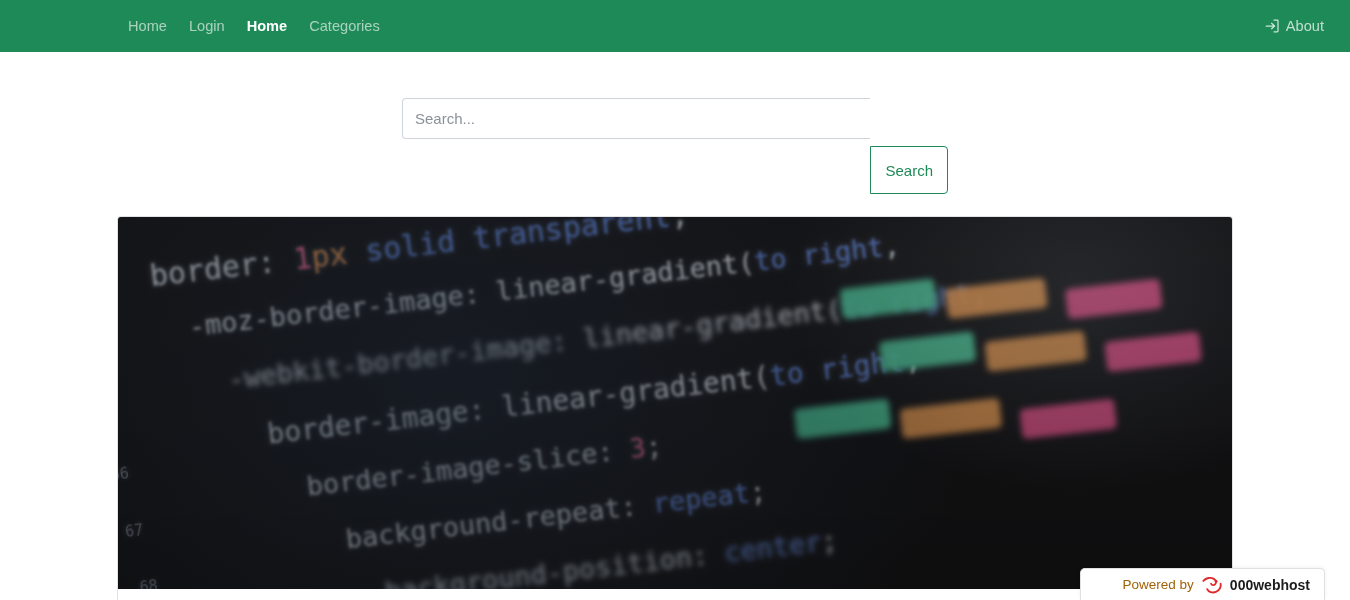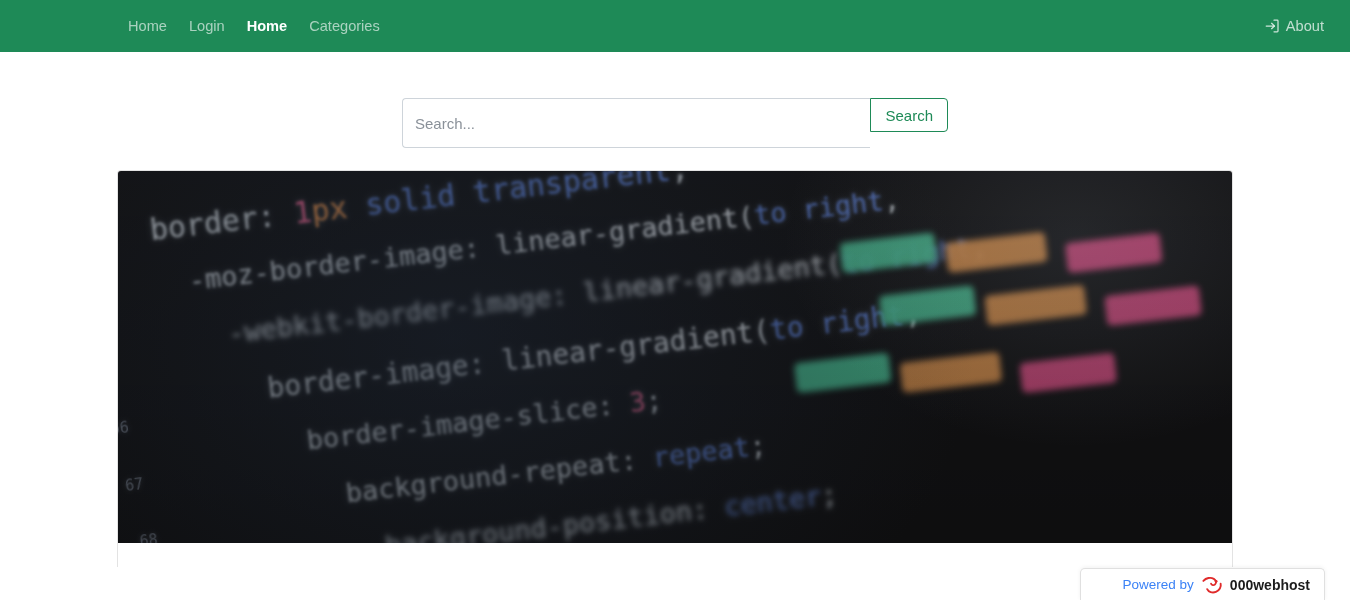--- a/index.html
+++ b/index.html
@@ -78,44 +78,45 @@
   }
 
   
   .search-wrap {
     width: 546px;
     margin: 24px auto 0 auto;
     display: flex;
   }
   .search-input {
     flex: 1;
-    height: 50px;
+    height: 41px;
     border: 1px solid #ced4da;
     border-right: none;
     border-radius: 4px 0 0 4px;
     padding: 0 12px;
     font-size: 15px;
     font-family: inherit;
     color: #212529;
     outline: none;
     background: #fff;
   }
   .search-input::placeholder { color: #8a9199; }
   .search-btn {
-    height: 34px;
+    height: 48px;
     min-width: 75px;
     padding: 0 14px;
     border: 1px solid #1e8a57;
     border-radius: 0 4px 4px 0;
     background: #ffffff;
     color: #1e8a57;
     font-size: 15px;
     font-family: inherit;
     cursor: pointer;
     line-height: 1;
+    margin-top: 48px;
   }
 
   
   .card-area {
     width: 1116px;
     margin: 22px auto 0 auto;
   }
   .post-card {
     background: #ffffff;
     border: 1px solid #e3e3e3;
@@ -207,21 +208,21 @@
     border-radius: 5px 5px 0 0;
     display: flex;
     align-items: center;
     gap: 7px;
     padding: 0 14px;
     box-shadow: 0 -1px 4px rgba(0,0,0,.06);
     z-index: 50;
   }
   .webhost-text {
     font-size: 13.5px;
-    color: #3b82f6;
+    color: #a16207;
     white-space: nowrap;
     margin-left: 28px;
   }
   .webhost-name {
     font-size: 14px;
     font-weight: 700;
     color: #1c1c1c;
     white-space: nowrap;
   }
   .webhost-logo { display: block; width: 22px; height: 20px; }

